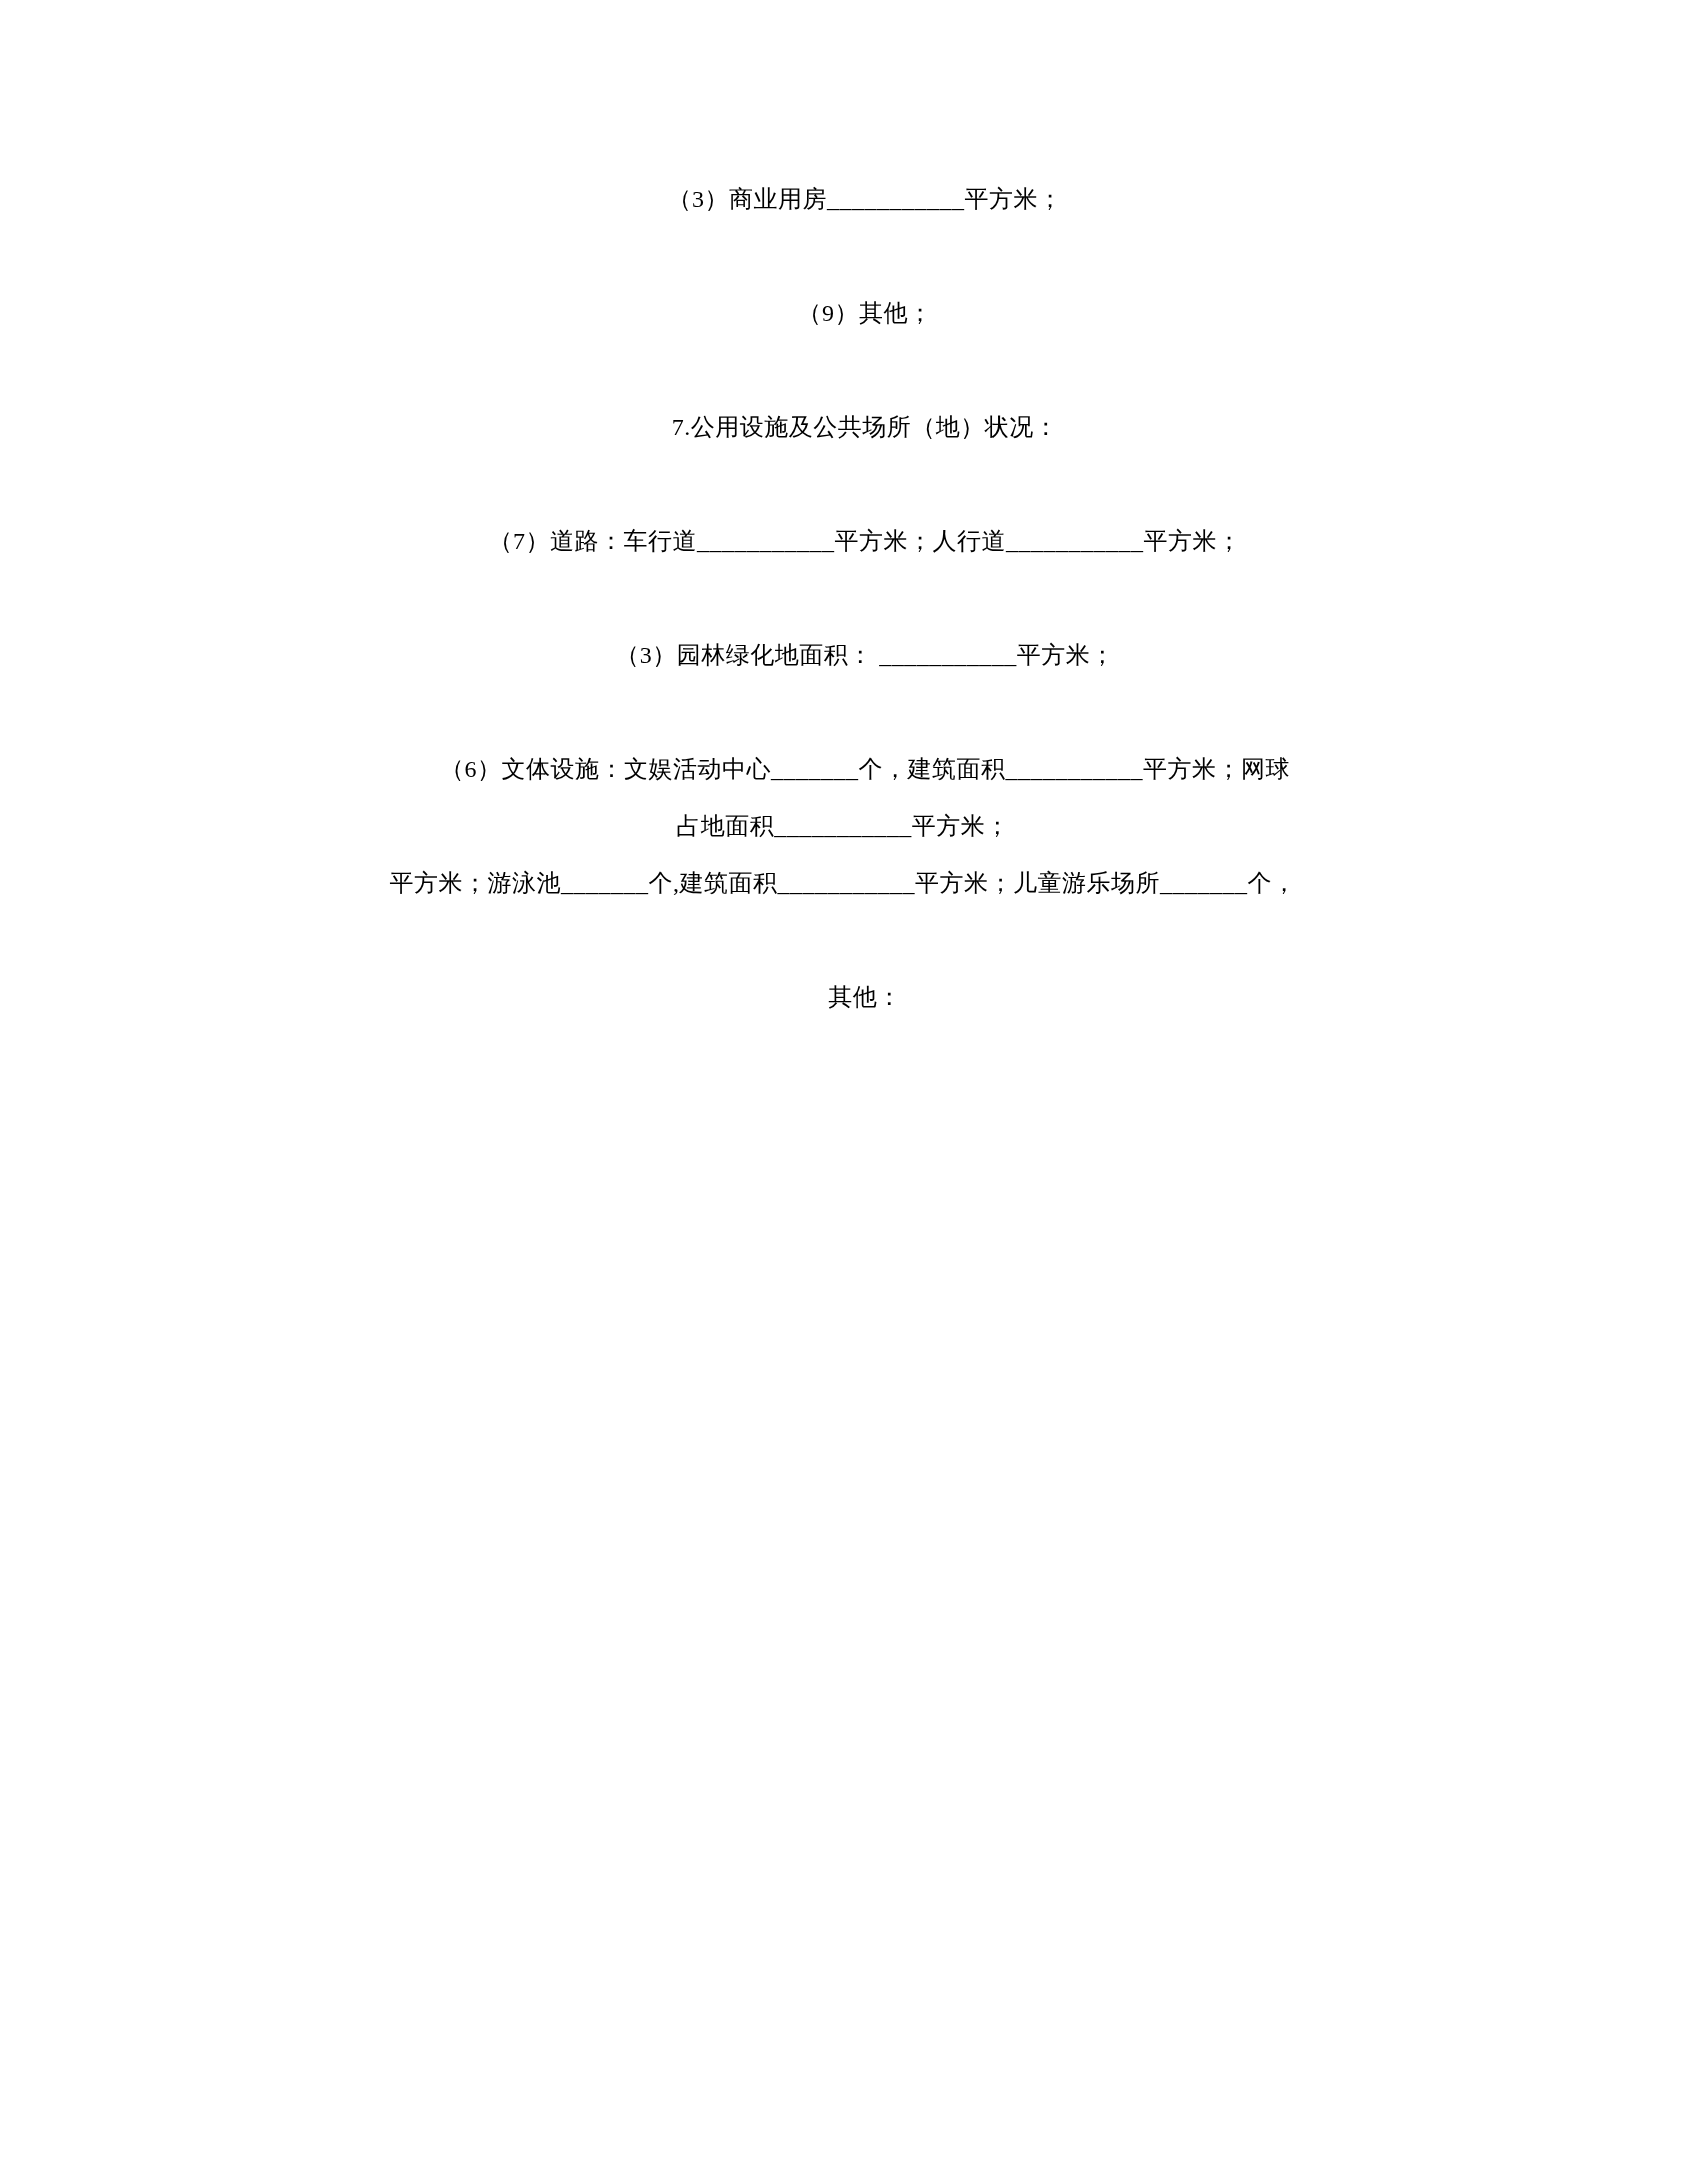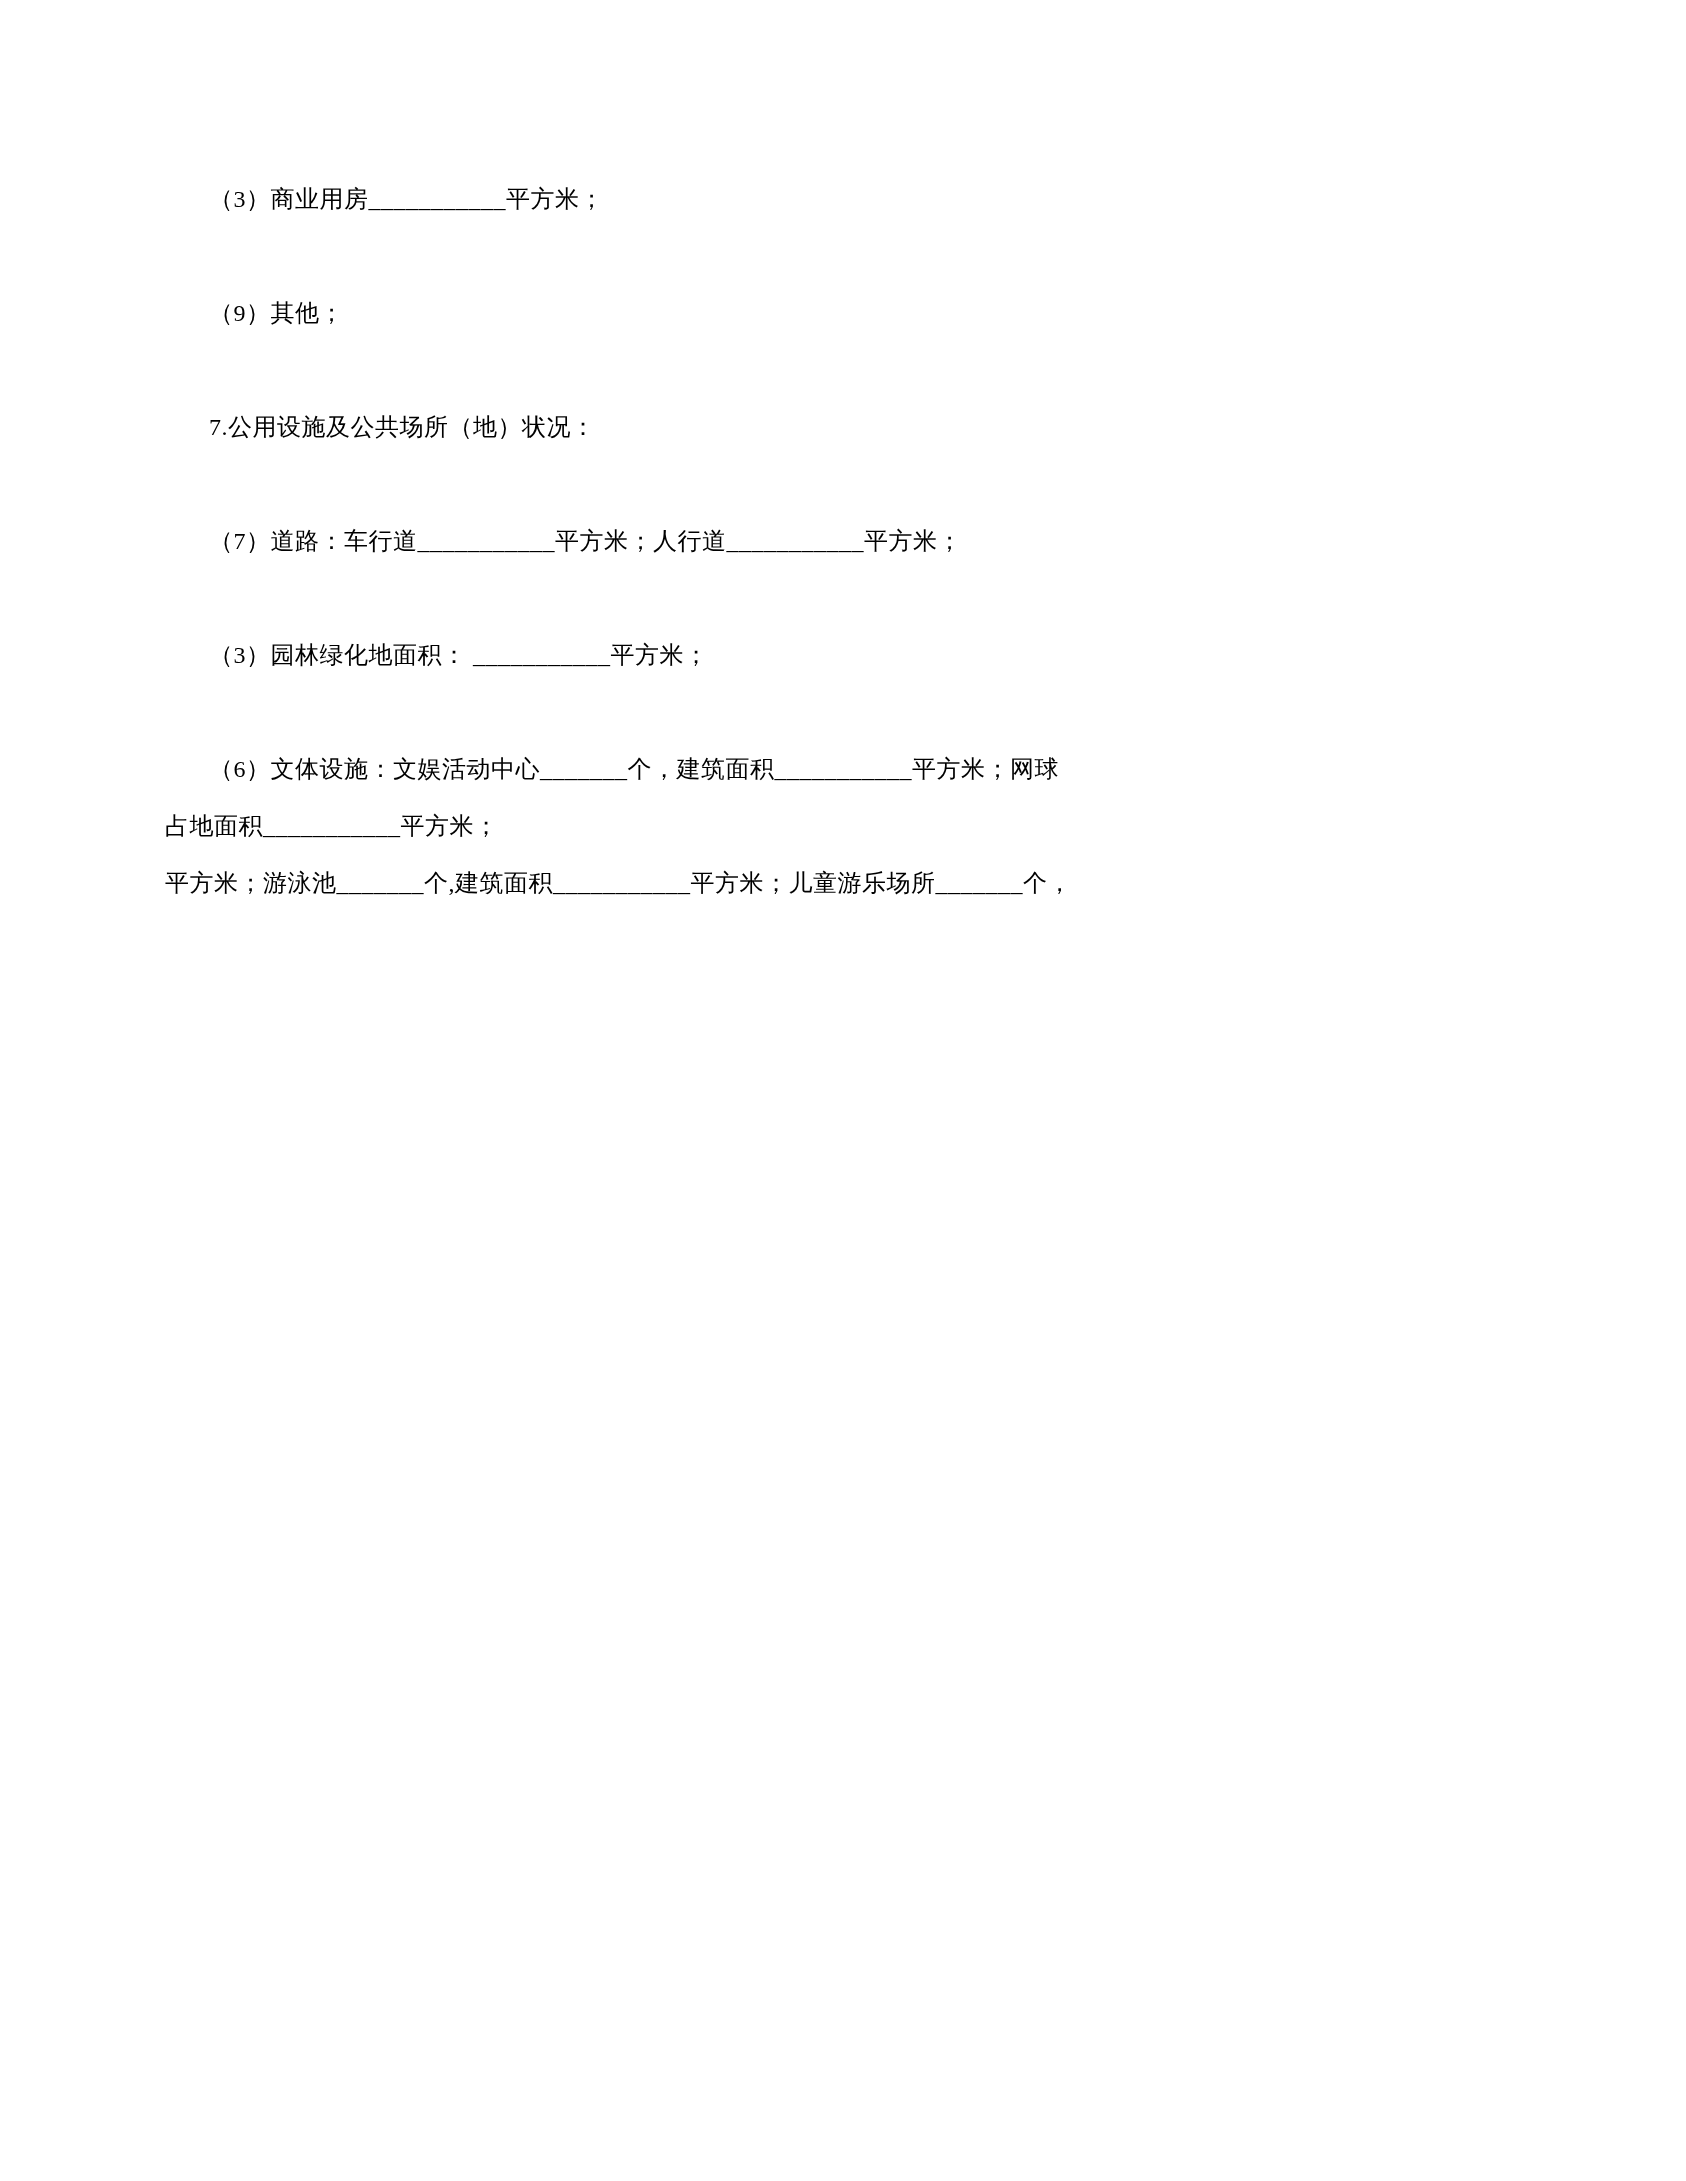--- a/index.html
+++ b/index.html
@@ -11,20 +11,21 @@
     height: 2182px;
     font-family: "Liberation Serif", "DejaVu Serif", serif;
     color: #000000;
   }
   .page {
     width: 1686px;
     height: 2182px;
     background: #ffffff;
     padding: 171px 165px 0 165px;
     overflow: hidden;
+    text-align: center;
   }
   .para {
     margin-bottom: 57px;
   }
   .para:last-child {
     margin-bottom: 0;
   }
   .line {
     font-size: 24px;
     line-height: 57px;
@@ -61,15 +62,18 @@
     <div class="line indent">（3）园林绿化地面积： ___________平方米；</div>
   </div>
 
 
   <div class="para">
     <div class="line indent">（6）文体设施：文娱活动中心_______个，建筑面积___________平方米；网球</div>
     <div class="line">占地面积___________平方米；</div>
     <div class="line">平方米；游泳池_______个,建筑面积___________平方米；儿童游乐场所_______个，</div>
   </div>
 
+  <div class="para">
+    <div class="line indent">其他：</div>
+  </div>
 
 </div>
 
 
 </body></html>

